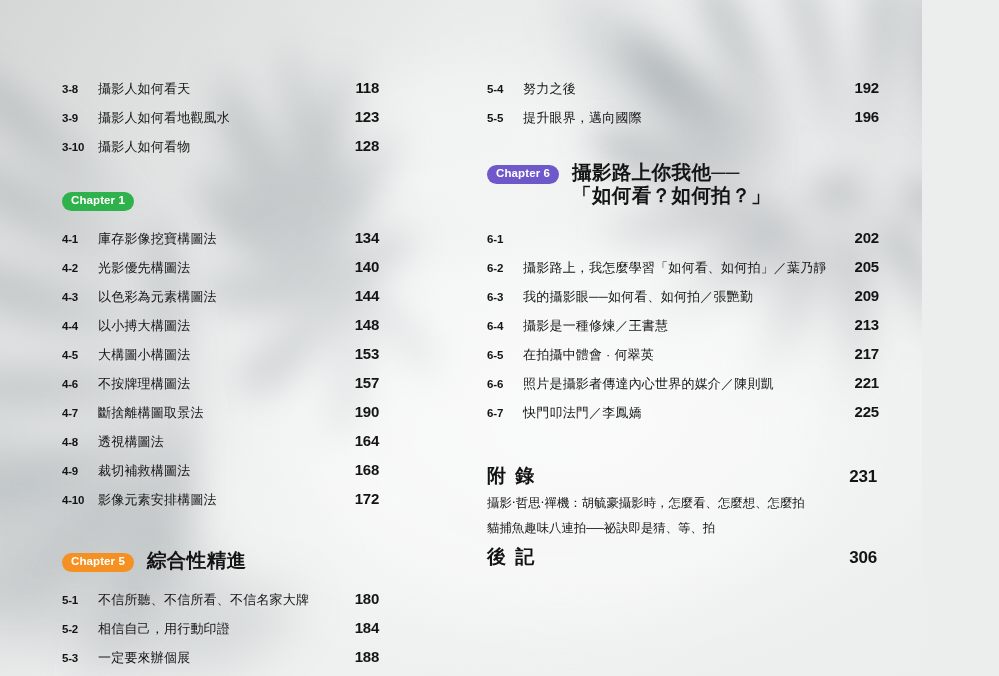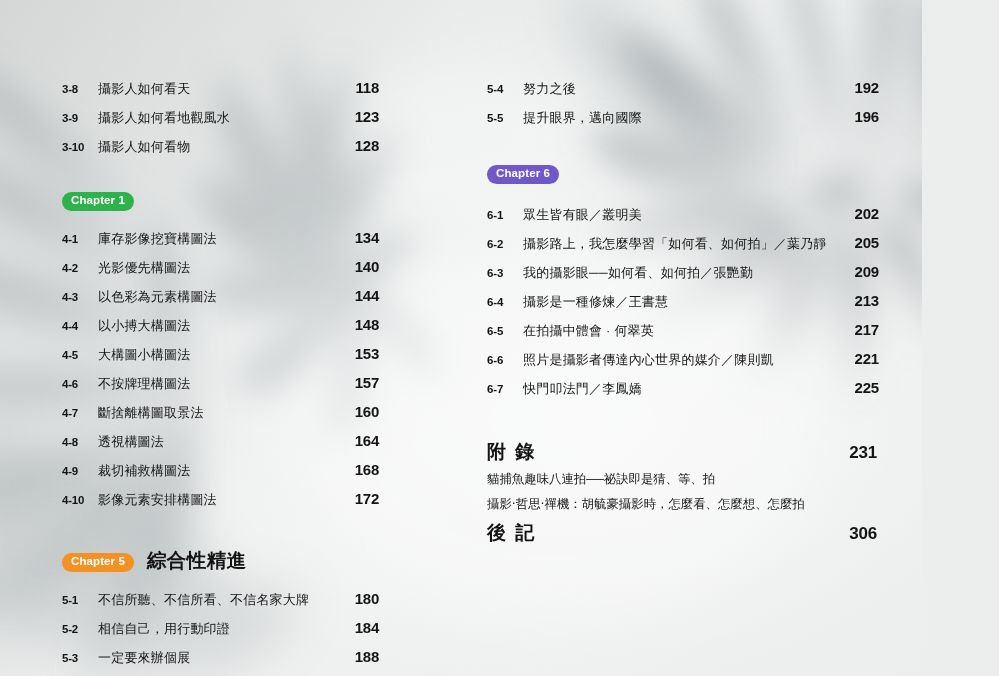--- a/index.html
+++ b/index.html
@@ -300,21 +300,21 @@
           <span class="page">153</span>
         </div>
         <div class="entry">
           <span class="num">4-6</span>
           <span class="title">不按牌理構圖法</span>
           <span class="page">157</span>
         </div>
         <div class="entry">
           <span class="num">4-7</span>
           <span class="title">斷捨離構圖取景法</span>
-          <span class="page">160</span>
+          <span class="page">190</span>
         </div>
         <div class="entry">
           <span class="num">4-8</span>
           <span class="title">透視構圖法</span>
           <span class="page">164</span>
         </div>
         <div class="entry">
           <span class="num">4-9</span>
           <span class="title">裁切補救構圖法</span>
           <span class="page">168</span>
@@ -360,26 +360,27 @@
         </div>
         <div class="entry">
           <span class="num">5-5</span>
           <span class="title">提升眼界，邁向國際</span>
           <span class="page">196</span>
         </div>
       </div>
 
       <div class="chapter" style="margin-top:36px;margin-bottom:22px;">
         <span class="chapter-badge badge-purple">Chapter 6</span>
+        <span class="chapter-title">攝影路上你我他──
+「如何看？如何拍？」</span>
       </div>
 
       <div>
         <div class="entry">
           <span class="num">6-1</span>
-          <span class="title">眾生皆有眼／叢明美</span>
           <span class="page">202</span>
         </div>
         <div class="entry">
           <span class="num">6-2</span>
           <span class="title">攝影路上，我怎麼學習「如何看、如何拍」／葉乃靜</span>
           <span class="page">205</span>
         </div>
         <div class="entry">
           <span class="num">6-3</span>
           <span class="title">我的攝影眼──如何看、如何拍／張艷勤</span>
@@ -406,24 +407,24 @@
           <span class="page">225</span>
         </div>
       </div>
 
       <div class="appendix">
         <div class="ap-row">
           <span class="ap-label">附 錄</span>
           <span class="ap-page">231</span>
         </div>
         <div class="ap-row ap-sub">
+          <span class="ap-line">攝影‧哲思‧禪機：胡毓豪攝影時，怎麼看、怎麼想、怎麼拍</span>
+        </div>
+        <div class="ap-row ap-sub">
           <span class="ap-line">貓捕魚趣味八連拍──祕訣即是猜、等、拍</span>
-        </div>
-        <div class="ap-row ap-sub">
-          <span class="ap-line">攝影‧哲思‧禪機：胡毓豪攝影時，怎麼看、怎麼想、怎麼拍</span>
         </div>
         <div class="ap-row">
           <span class="ap-label">後 記</span>
           <span class="ap-page">306</span>
         </div>
       </div>
     </div>
   </div>
 </div>
 

